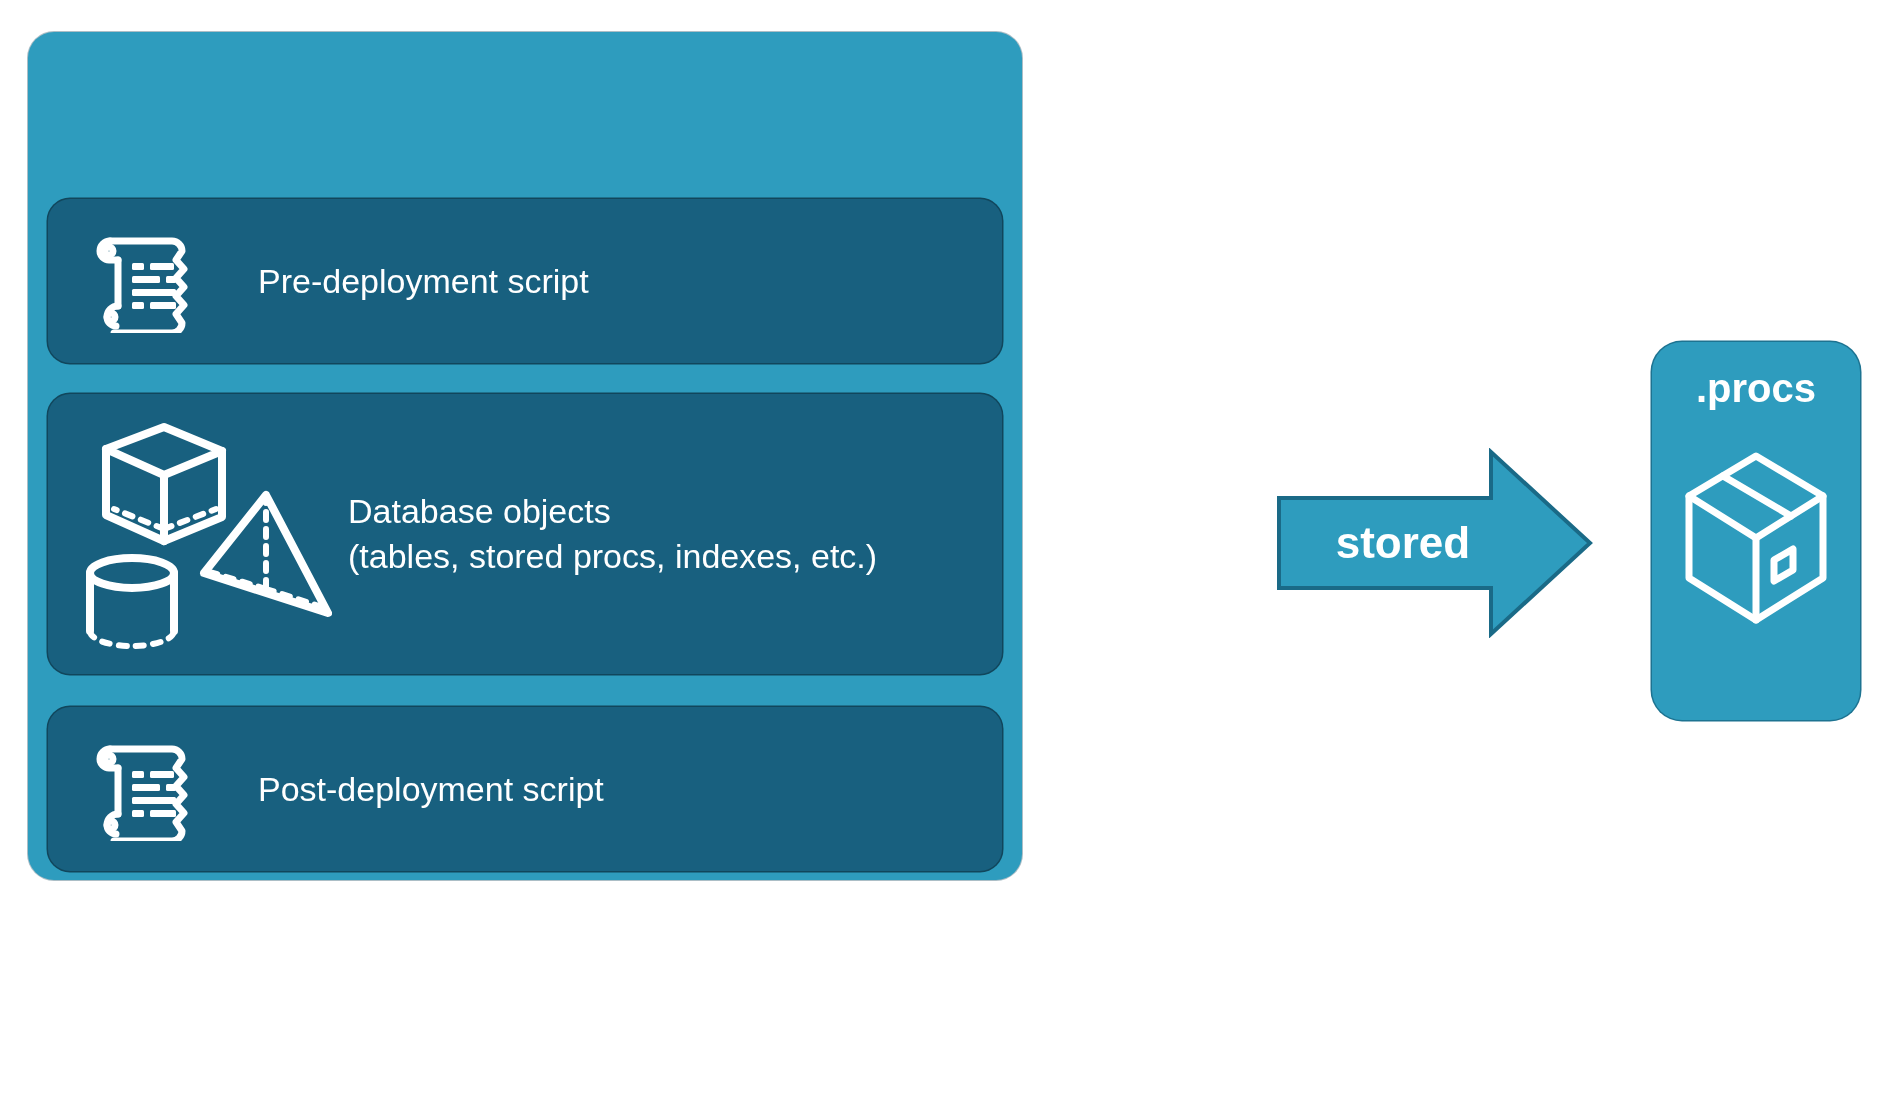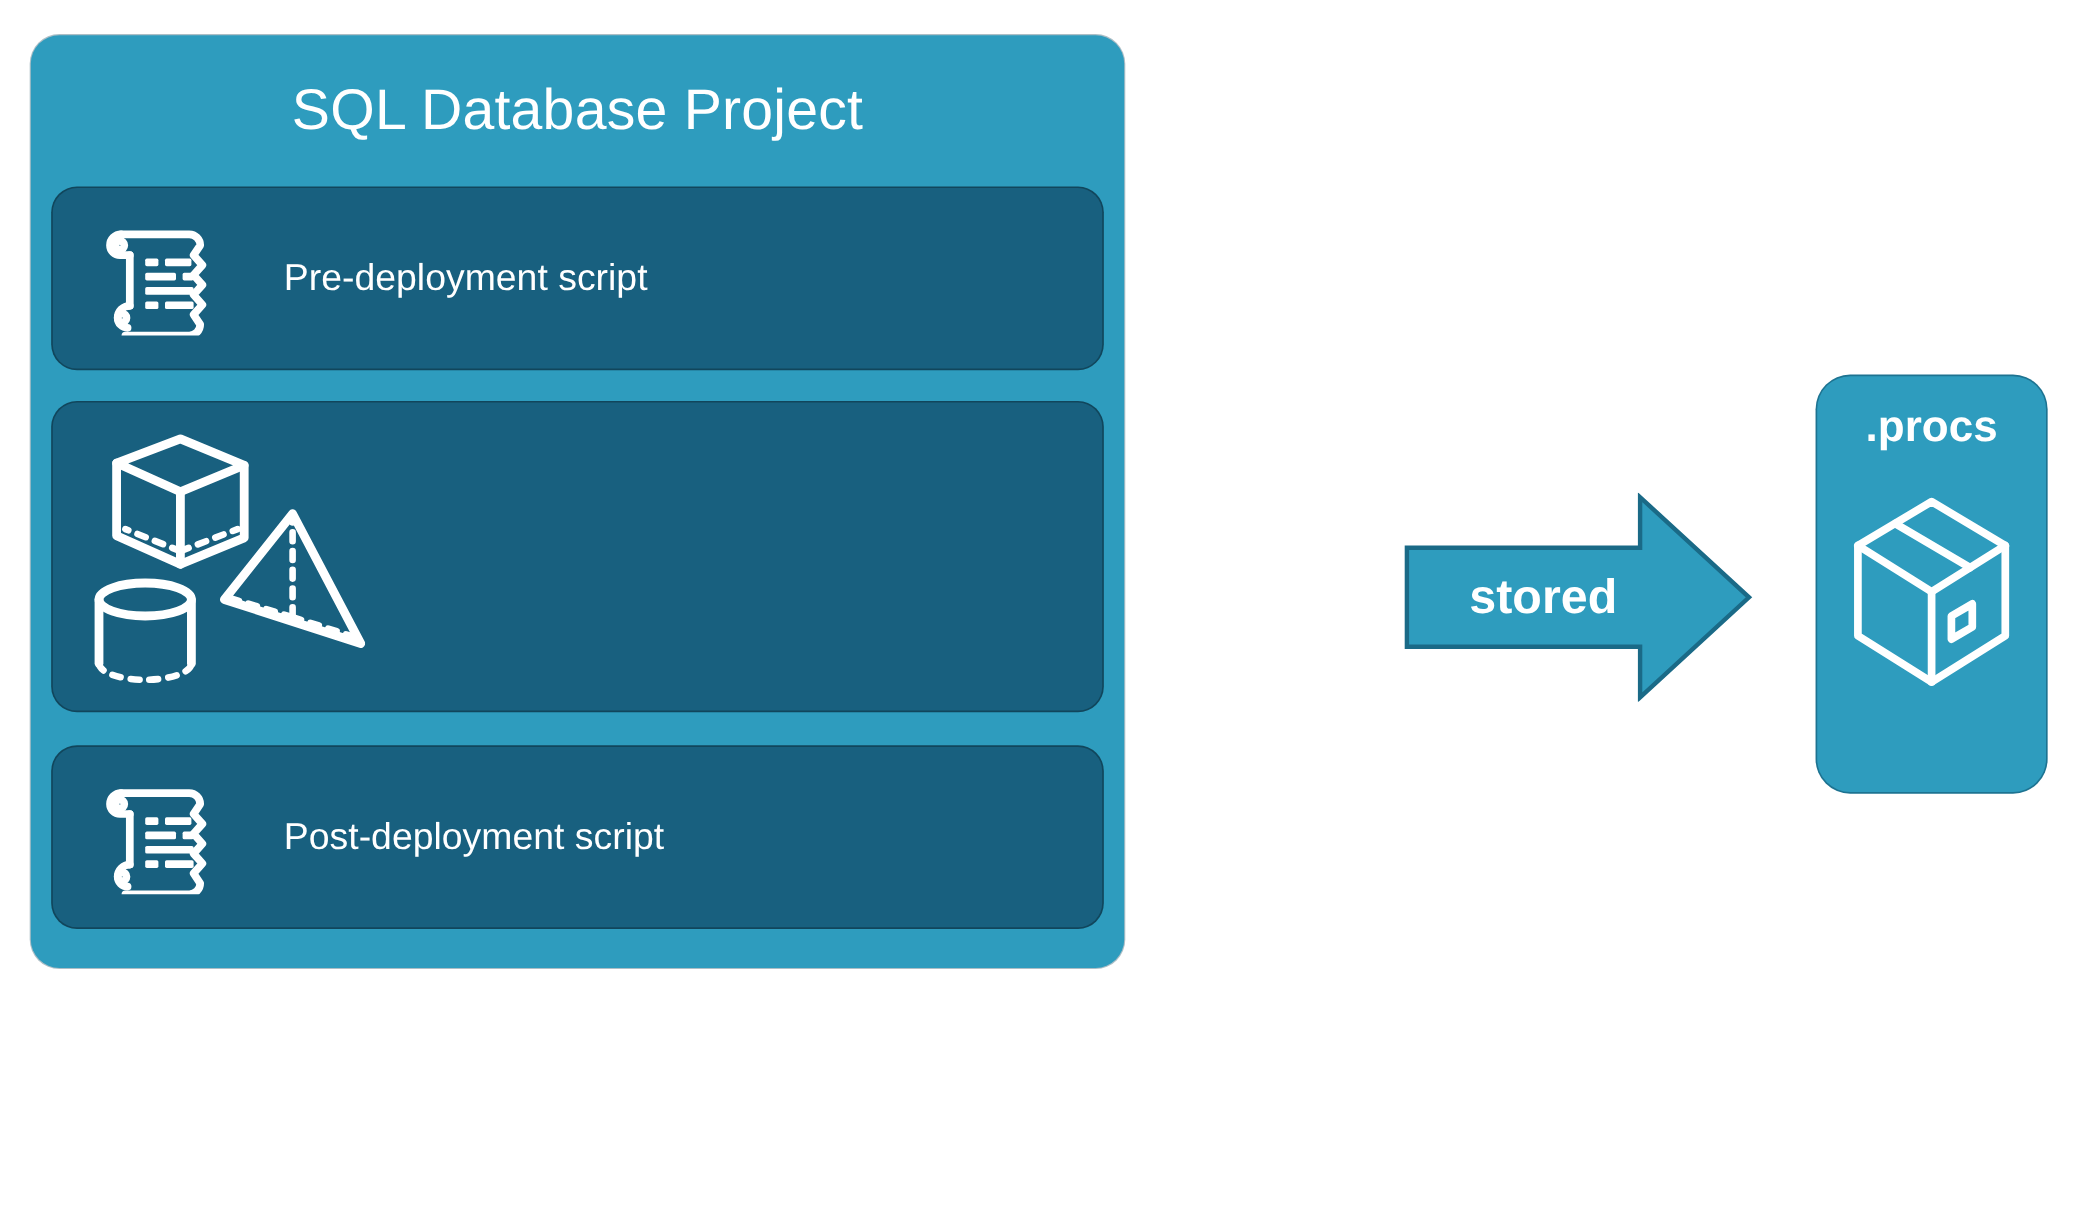--- a/index.html
+++ b/index.html
@@ -45,20 +45,21 @@
 
   
   .inner-card {
     position: absolute;
     left: 20px;
     width: 954px;
     background: #18607f;
     border-radius: 22px;
     box-sizing: border-box;
     box-shadow: 0 0 0 1.5px #11465c;
+    margin-top: 28px;
   }
   #card-pre  { top: 139px; height: 164px; }
   #card-objs { top: 334px; height: 280px; }
   #card-post { top: 647px; height: 164px; }
 
   .card-icon {
     position: absolute;
     display: block;
   }
   .scroll-icon { left: 32px; top: 50%; transform: translateY(-50%); }
@@ -126,21 +127,20 @@
     left: 50%;
     top: 106px;
     transform: translateX(-50%);
   }
 </style>
 </head>
 <body>
 
 <div id="project-card">
 
-  <div id="project-title">SQL Database Project</div>
 
   <div class="inner-card" id="card-pre">
     <svg class="card-icon scroll-icon" width="116" height="104" viewBox="0 0 116 104">
       <g fill="none" stroke="#ffffff" stroke-width="7" stroke-linejoin="round" stroke-linecap="round">
 
         <path d="M30 12 H92 a10 10 0 0 1 10 10 l-6 9 l8 9 l-8 9 l8 9 l-8 9 l8 9 l-8 9 l6 9 a10 10 0 0 1 -10 10 H34"></path>
         <path d="M30 12 a10 10 0 0 0 -10 10 a9 9 0 0 0 9 9 h9"></path>
         <circle cx="29" cy="22" r="4"></circle>
 
         <path d="M38 31 V77"></path>
@@ -183,20 +183,22 @@
           <path d="M196 172 L140 155"></path>
           <path d="M196 172 L252 190"></path>
         </g>
 
         <ellipse cx="62" cy="156" rx="42" ry="15"></ellipse>
         <path d="M20 156 V214"></path>
         <path d="M104 156 V214"></path>
         <path d="M20 214 a42 15 0 0 0 84 0" stroke-dasharray="8 9" stroke-width="6"></path>
       </g>
     </svg>
+    <div class="card-label" id="label-objs">Database objects
+(tables, stored procs, indexes, etc.)</div>
   </div>
 
   <div class="inner-card" id="card-post">
     <svg class="card-icon scroll-icon" width="116" height="104" viewBox="0 0 116 104">
       <g fill="none" stroke="#ffffff" stroke-width="7" stroke-linejoin="round" stroke-linecap="round">
         <path d="M30 12 H92 a10 10 0 0 1 10 10 l-6 9 l8 9 l-8 9 l8 9 l-8 9 l8 9 l-8 9 l6 9 a10 10 0 0 1 -10 10 H34"></path>
         <path d="M30 12 a10 10 0 0 0 -10 10 a9 9 0 0 0 9 9 h9"></path>
         <circle cx="29" cy="22" r="4"></circle>
         <path d="M38 31 V77"></path>
         <path d="M38 77 a11 11 0 0 0 -11 11 a9 9 0 0 0 9 9"></path>

